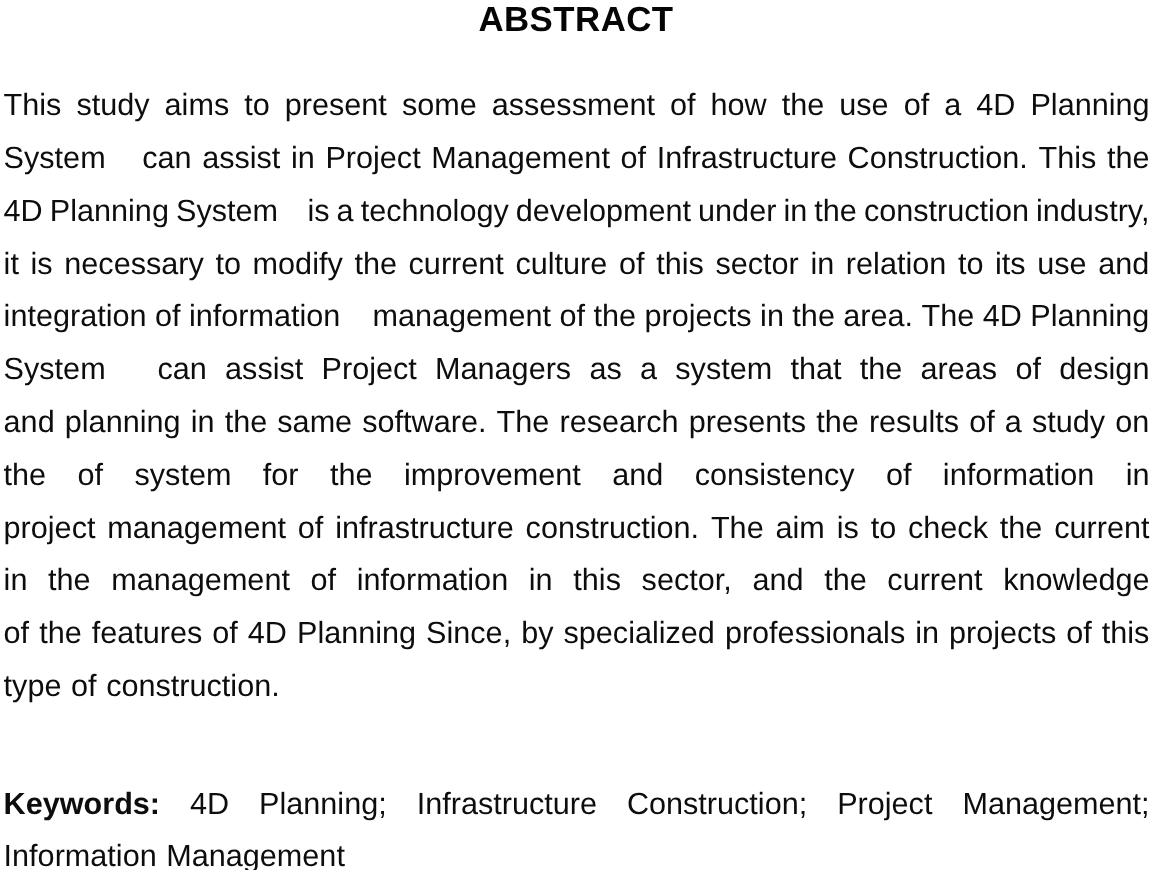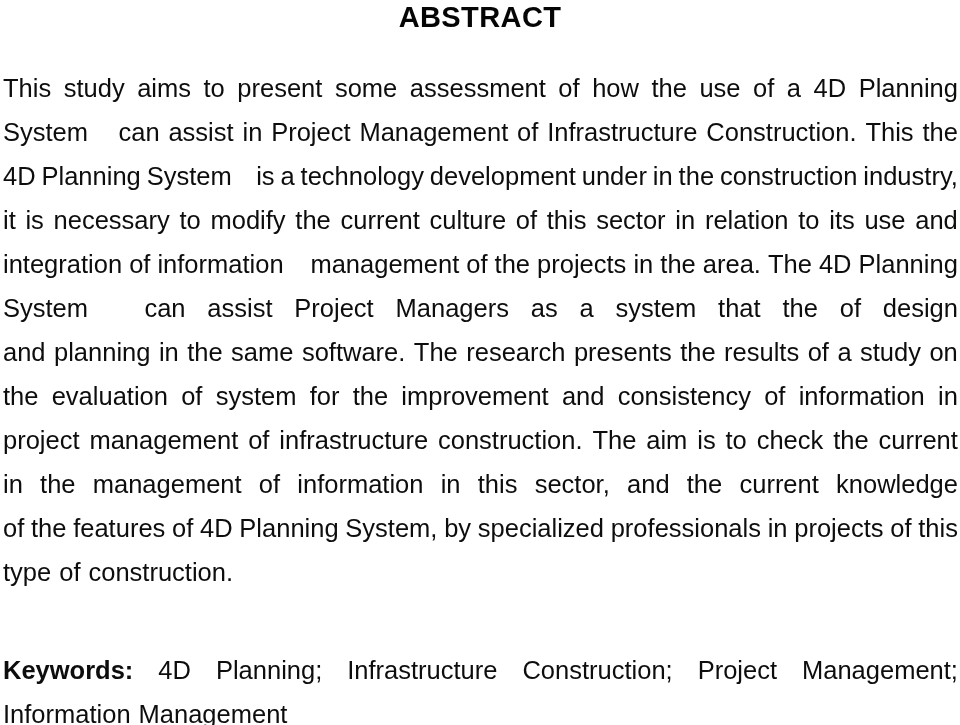--- a/index.html
+++ b/index.html
@@ -182,20 +182,21 @@
         <span class="w"> </span>
         <span class="w">can</span>
         <span class="w">assist</span>
         <span class="w">Project</span>
         <span class="w">Managers</span>
         <span class="w">as</span>
         <span class="w">a</span>
         <span class="w">system</span>
         <span class="w">that</span>
         <span class="w">the</span>
+        <span class="w">areas</span>
         <span class="w">of</span>
         <span class="w">design</span>
       </div>
       <div class="jline">
         <span class="w">and</span>
         <span class="w">planning</span>
         <span class="w">in</span>
         <span class="w">the</span>
         <span class="w">same</span>
         <span class="w">software.</span>
@@ -204,21 +205,20 @@
         <span class="w">presents</span>
         <span class="w">the</span>
         <span class="w">results</span>
         <span class="w">of</span>
         <span class="w">a</span>
         <span class="w">study</span>
         <span class="w">on</span>
       </div>
       <div class="jline">
         <span class="w">the</span>
-        <span class="w">evaluation</span>
         <span class="w">of</span>
         <span class="w">system</span>
         <span class="w">for</span>
         <span class="w">the</span>
         <span class="w">improvement</span>
         <span class="w">and</span>
         <span class="w">consistency</span>
         <span class="w">of</span>
         <span class="w">information</span>
         <span class="w">in</span>
@@ -251,21 +251,21 @@
         <span class="w">current</span>
         <span class="w">knowledge</span>
       </div>
       <div class="jline">
         <span class="w">of</span>
         <span class="w">the</span>
         <span class="w">features</span>
         <span class="w">of</span>
         <span class="w">4D</span>
         <span class="w">Planning</span>
-        <span class="w">System,</span>
+        <span class="w">Since,</span>
         <span class="w">by</span>
         <span class="w">specialized</span>
         <span class="w">professionals</span>
         <span class="w">in</span>
         <span class="w">projects</span>
         <span class="w">of</span>
         <span class="w">this</span>
       </div>
       <div class="jline flush">
         <span class="w">type</span>

